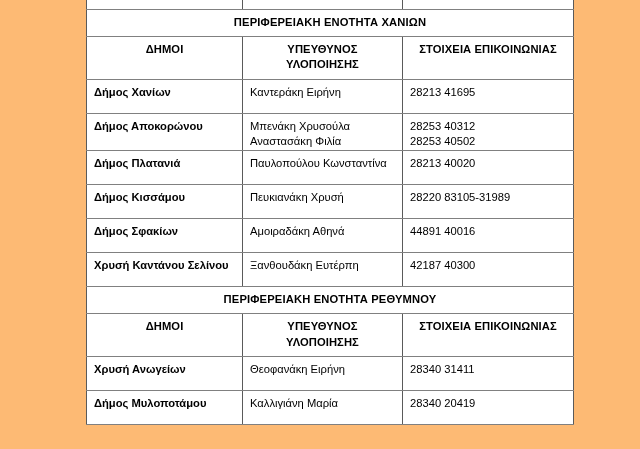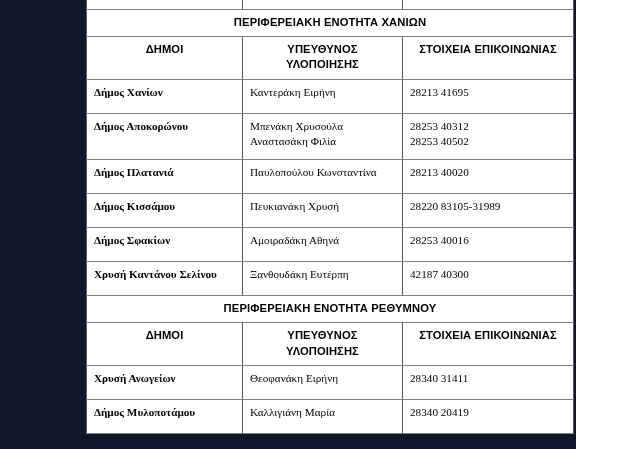--- a/index.html
+++ b/index.html
@@ -11,23 +11,23 @@
   body {
     width: 640px;
     height: 449px;
     overflow: hidden;
     font-family: "Liberation Sans", "DejaVu Sans", sans-serif;
     color: #000000;
   }
 
   .page {
     position: relative;
-    width: 576px;
+    width: 640px;
     height: 449px;
-    background: #0f172a;
+    background: #fdba74;
     overflow: hidden;
   }
 
   
   .doc-table-wrap {
     position: absolute;
     left: 86px;
     top: -12px;
     width: 487px;
   }
@@ -95,25 +95,24 @@
   }
 
   
   td.spacer-row {
     height: 9px;
     padding: 0;
   }
 
   
   tr.tall td {
-    padding-bottom: 10px;
+    padding-bottom: 1px;
   }
   tr.body-row td {
     height: 22px;
-    font-family: Liberation Serif, serif;
   }
 </style>
 </head>
 <body>
 
 <div class="page">
   <div class="doc-table-wrap">
     <table class="doc-table">
       <colgroup>
         <col class="c1">
@@ -172,21 +171,21 @@
             <td class="contact">
               <span class="line">28220 83105-31989</span>
             </td>
           </tr>
           <tr class="body-row">
             <td class="muni">Δήμος Σφακίων</td>
             <td class="person">
               <span class="line">Αμοιραδάκη Αθηνά</span>
             </td>
             <td class="contact">
-              <span class="line">28253 40016</span>
+              <span class="line">44891 40016</span>
             </td>
           </tr>
           <tr class="body-row">
             <td class="muni">Χρυσή Καντάνου Σελίνου</td>
             <td class="person">
               <span class="line">Ξανθουδάκη Ευτέρπη</span>
             </td>
             <td class="contact">
               <span class="line">42187 40300</span>
             </td>

